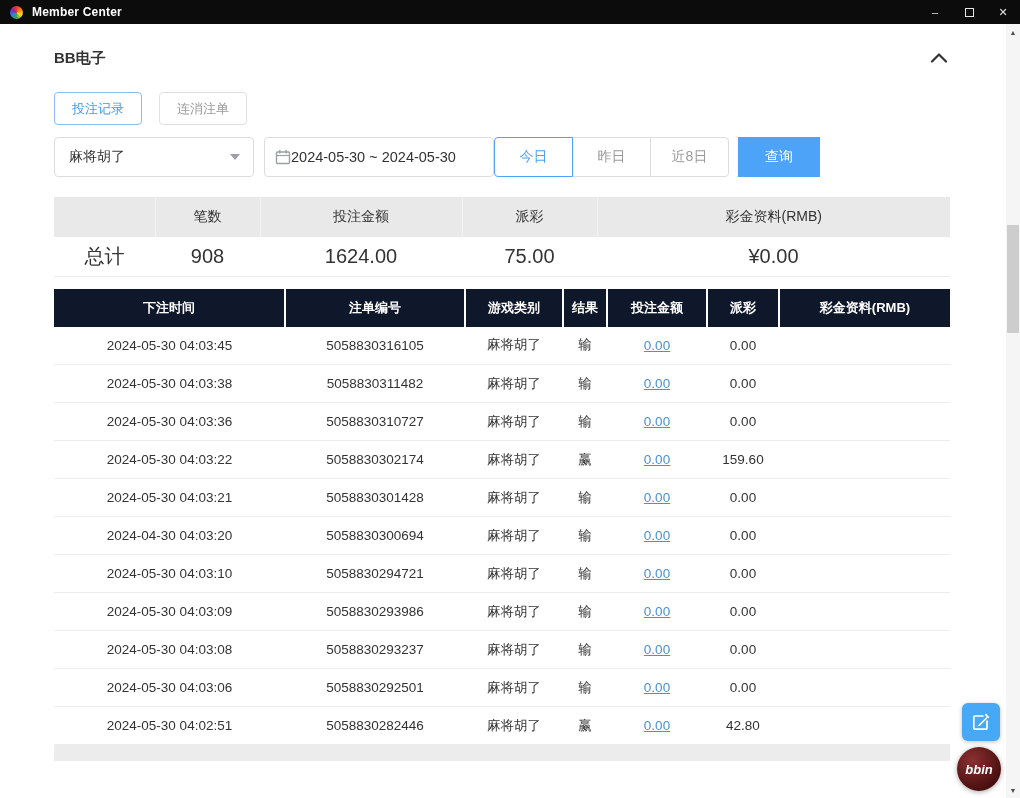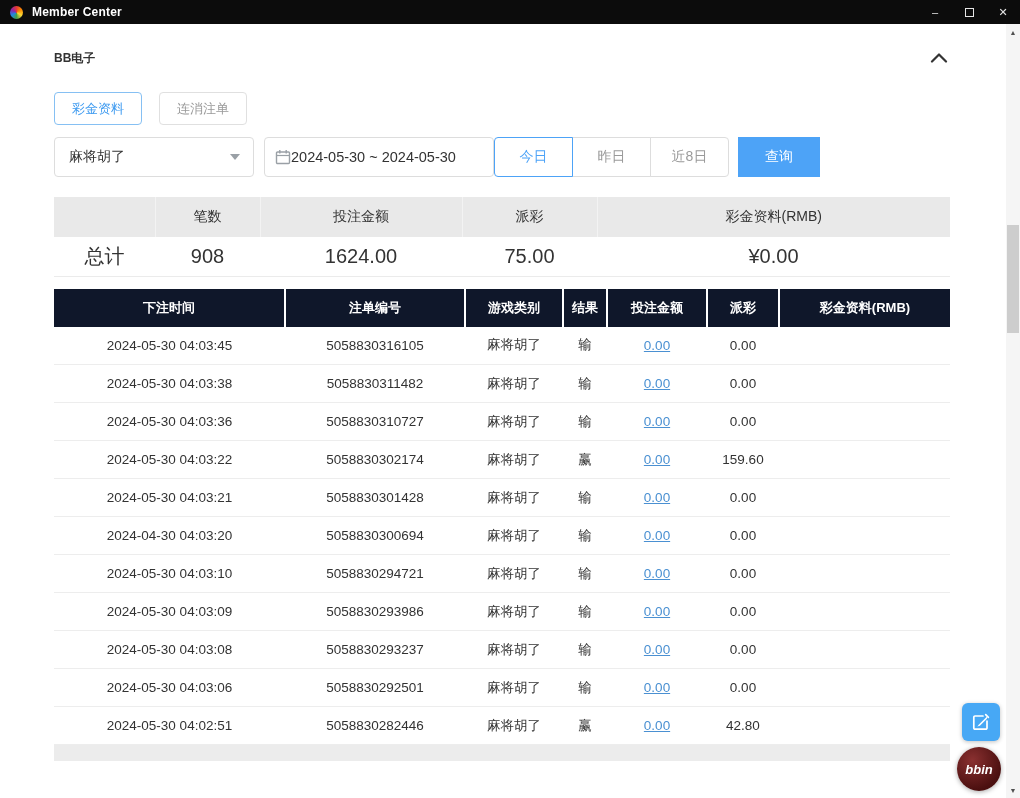--- a/index.html
+++ b/index.html
@@ -16,21 +16,21 @@
   .win-btn { width:34px; height:100%; display:flex; align-items:center; justify-content:center;
     color:#e6e6e6; font-size:11px; cursor:pointer; }
   .max-glyph { width:9px; height:9px; border:1px solid #e6e6e6; display:block; }
 
   
   .content { position:absolute; top:24px; left:0; width:1006px; height:774px;
     background:#fff; padding:24px 0 0 54px; }
   .inner { width:896px; }
 
   .section-head { display:flex; align-items:center; justify-content:space-between; height:20px; }
-  .section-title { font-size:12px; font-weight:bold; color:#333; }
+  .section-title { font-size:15px; font-weight:bold; color:#333; }
   .collapse-btn { cursor:pointer; display:flex; align-items:center; padding:2px; }
 
   
   .tab-row { display:flex; gap:17px; margin-top:24px; }
   .tab { height:33px; padding:0 17px; display:flex; align-items:center; border-radius:4px;
     font-size:13px; background:#fff; cursor:pointer; border:1px solid #e0e0e0; color:#999; }
   .tab.active { border-color:#86c0f3; color:#3d9af0; }
 
   
   .filter-row { display:flex; align-items:center; margin-top:12px; }
@@ -110,21 +110,21 @@
     <div class="section-head">
       <span class="section-title">BB电子</span>
       <span class="collapse-btn">
         <svg width="18" height="10" viewBox="0 0 18 10">
           <polyline points="2,8.5 9,1.5 16,8.5" fill="none" stroke="#333" stroke-width="2.2" stroke-linecap="round" stroke-linejoin="round"></polyline>
         </svg>
       </span>
     </div>
 
     <div class="tab-row">
-        <div class="tab active">彩金资料</div>
+        <div class="tab active">投注记录</div>
         <div class="tab">连消注单</div>
       </div>
 
     <div class="filter-row">
       <div class="select-box">
         <span>麻将胡了</span>
         <span class="select-caret"></span>
       </div>
       <div class="date-box">
         <svg width="16" height="16" viewBox="0 0 16 16">

